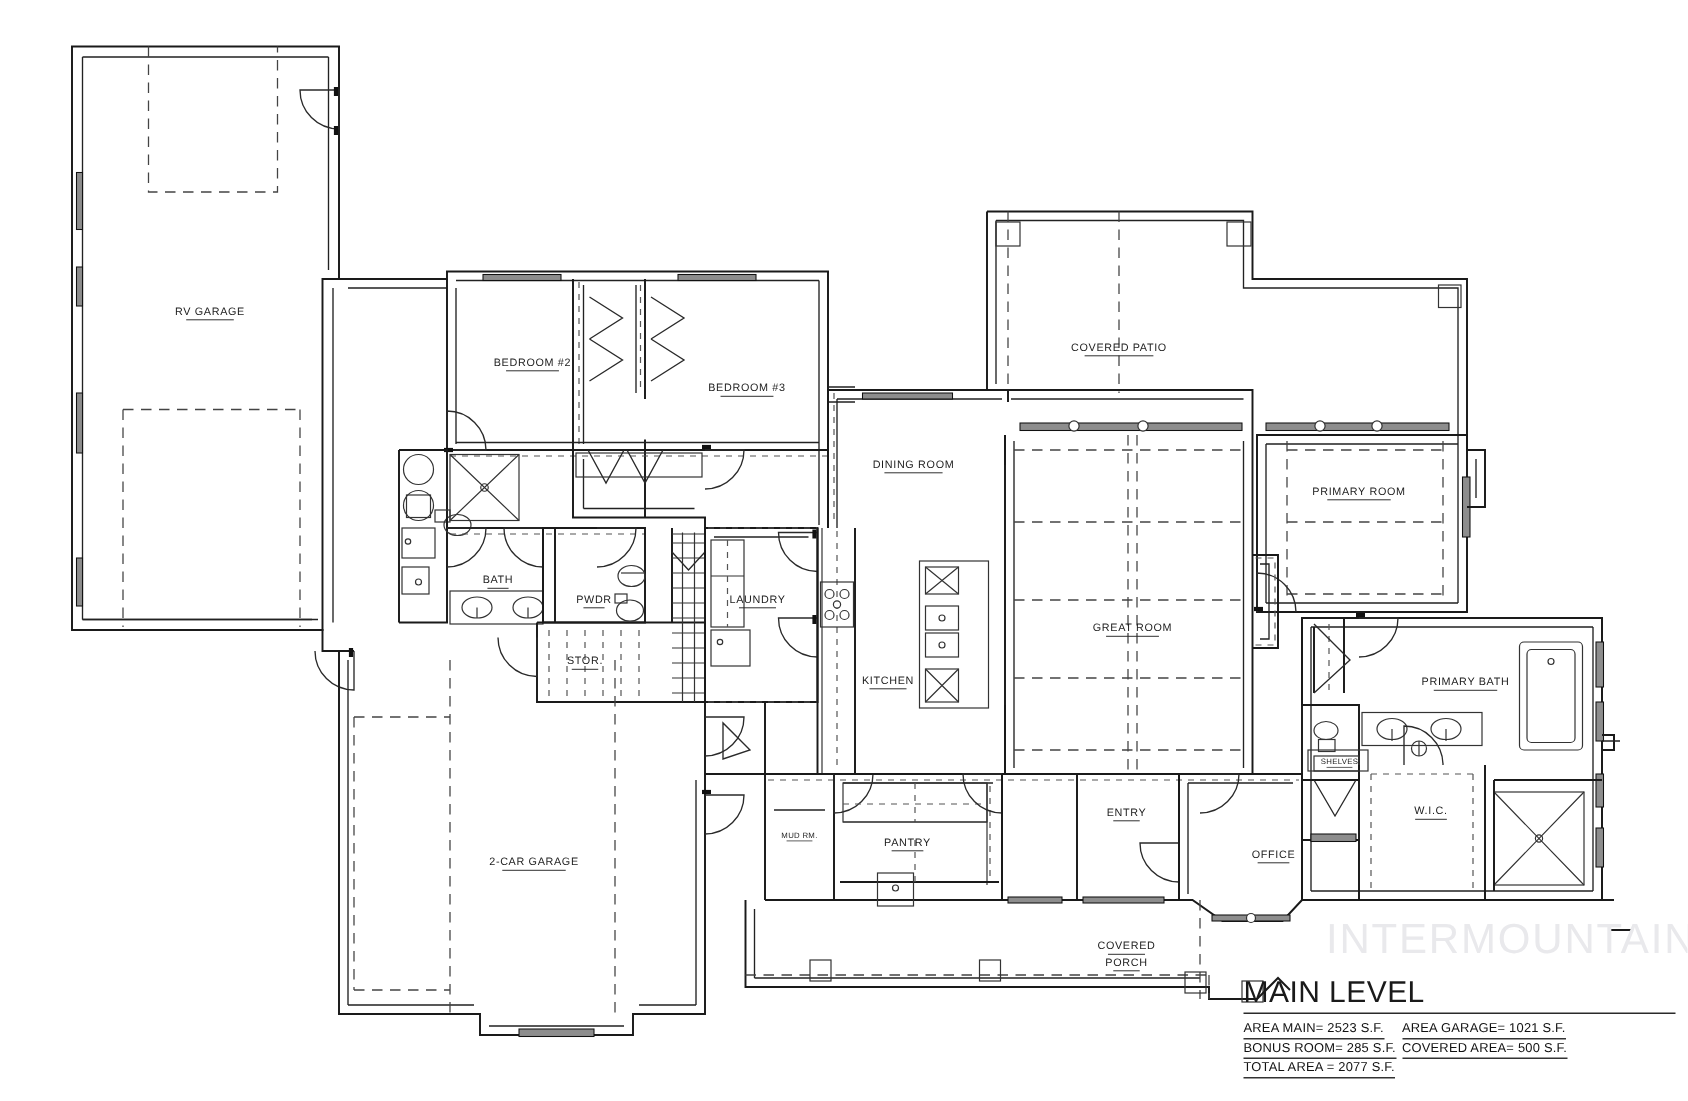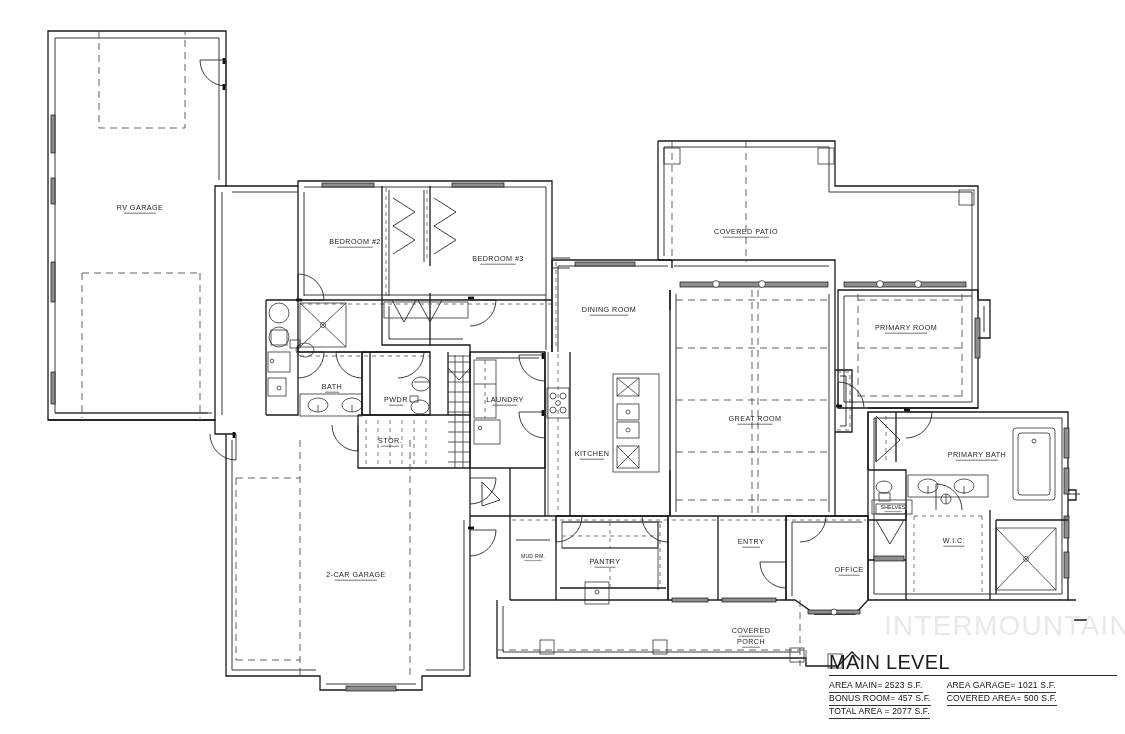--- a/index.html
+++ b/index.html
@@ -22,21 +22,21 @@
   .rlabel{font-family:"Liberation Sans",sans-serif;font-size:7.2px;
           fill:#1c1c1c;letter-spacing:0.45px;text-anchor:middle;
           dominant-baseline:middle;}
   .rlabel.sm{font-size:5.2px;letter-spacing:0.2px;}
 
   
   #titleblock{position:absolute;left:829px;top:652px;width:290px;}
   #tb-title{font-size:20px;font-weight:400;color:#1a1a1a;
             letter-spacing:0.3px;line-height:1;padding-bottom:3px;}
   #tb-rule{border-bottom:1.6px solid #2a2a2a;width:288px;margin-bottom:4px;}
-  #tb-cols{display:flex;gap:16px;font-size:8.6px;color:#111;
+  #tb-cols{display:flex;gap:4px;font-size:8.6px;color:#111;
            letter-spacing:0.15px;line-height:1.34;}
   #tb-left div, #tb-right div{white-space:nowrap;}
   .tb-ul{border-bottom:1px solid #333;display:inline-block;padding-bottom:0.5px;}
 
   
   #watermark{position:absolute;left:884px;top:610px;
              font-size:28px;letter-spacing:1.2px;color:#e9e9ec;
              font-weight:400;white-space:nowrap;pointer-events:none;}
 </style>
 </head>
@@ -466,21 +466,21 @@
   </svg>
 
   <div id="watermark">INTERMOUNTAIN</div>
 
   <div id="titleblock">
     <div id="tb-title">MAIN LEVEL</div>
     <div id="tb-rule"></div>
     <div id="tb-cols">
       <div id="tb-left">
           <div><span class="tb-ul">AREA MAIN= 2523 S.F.</span></div>
-          <div><span class="tb-ul">BONUS ROOM= 457 S.F.</span></div>
+          <div><span class="tb-ul">BONUS ROOM= 285 S.F.</span></div>
           <div><span class="tb-ul">TOTAL AREA = 2077 S.F.</span></div>
         </div>
       <div id="tb-right">
           <div><span class="tb-ul">AREA GARAGE= 1021 S.F.</span></div>
           <div><span class="tb-ul">COVERED AREA= 500 S.F.</span></div>
         </div>
     </div>
   </div>
 
 </div>

